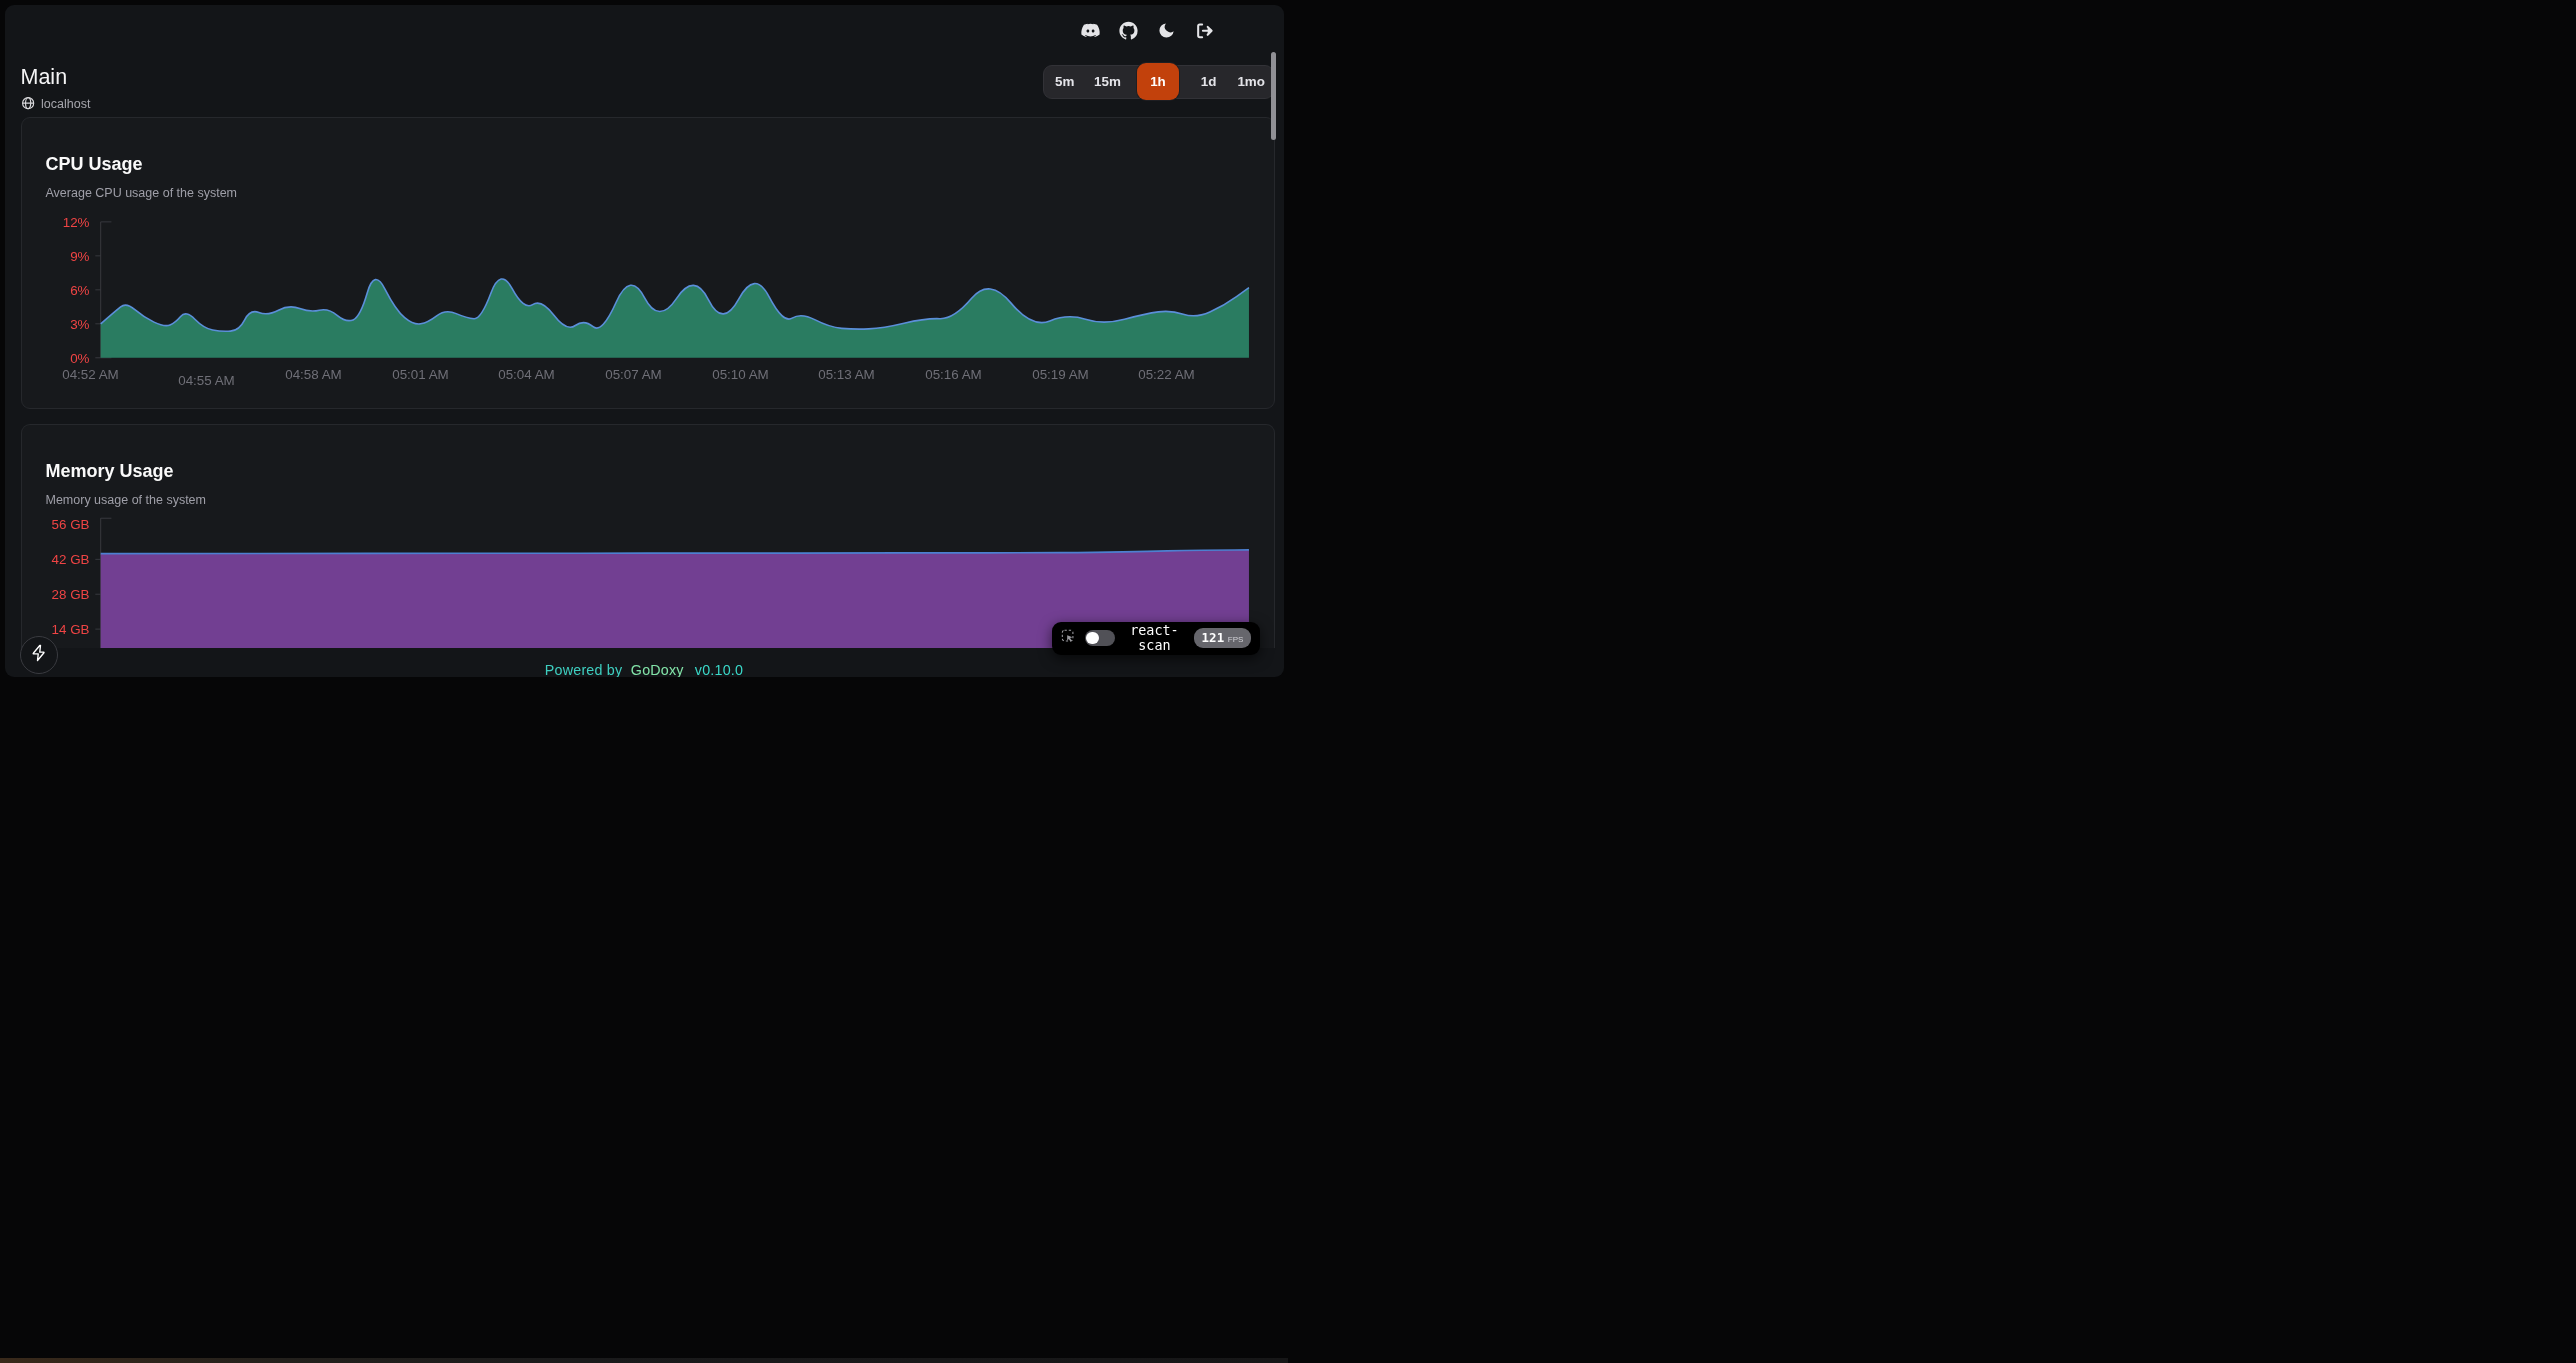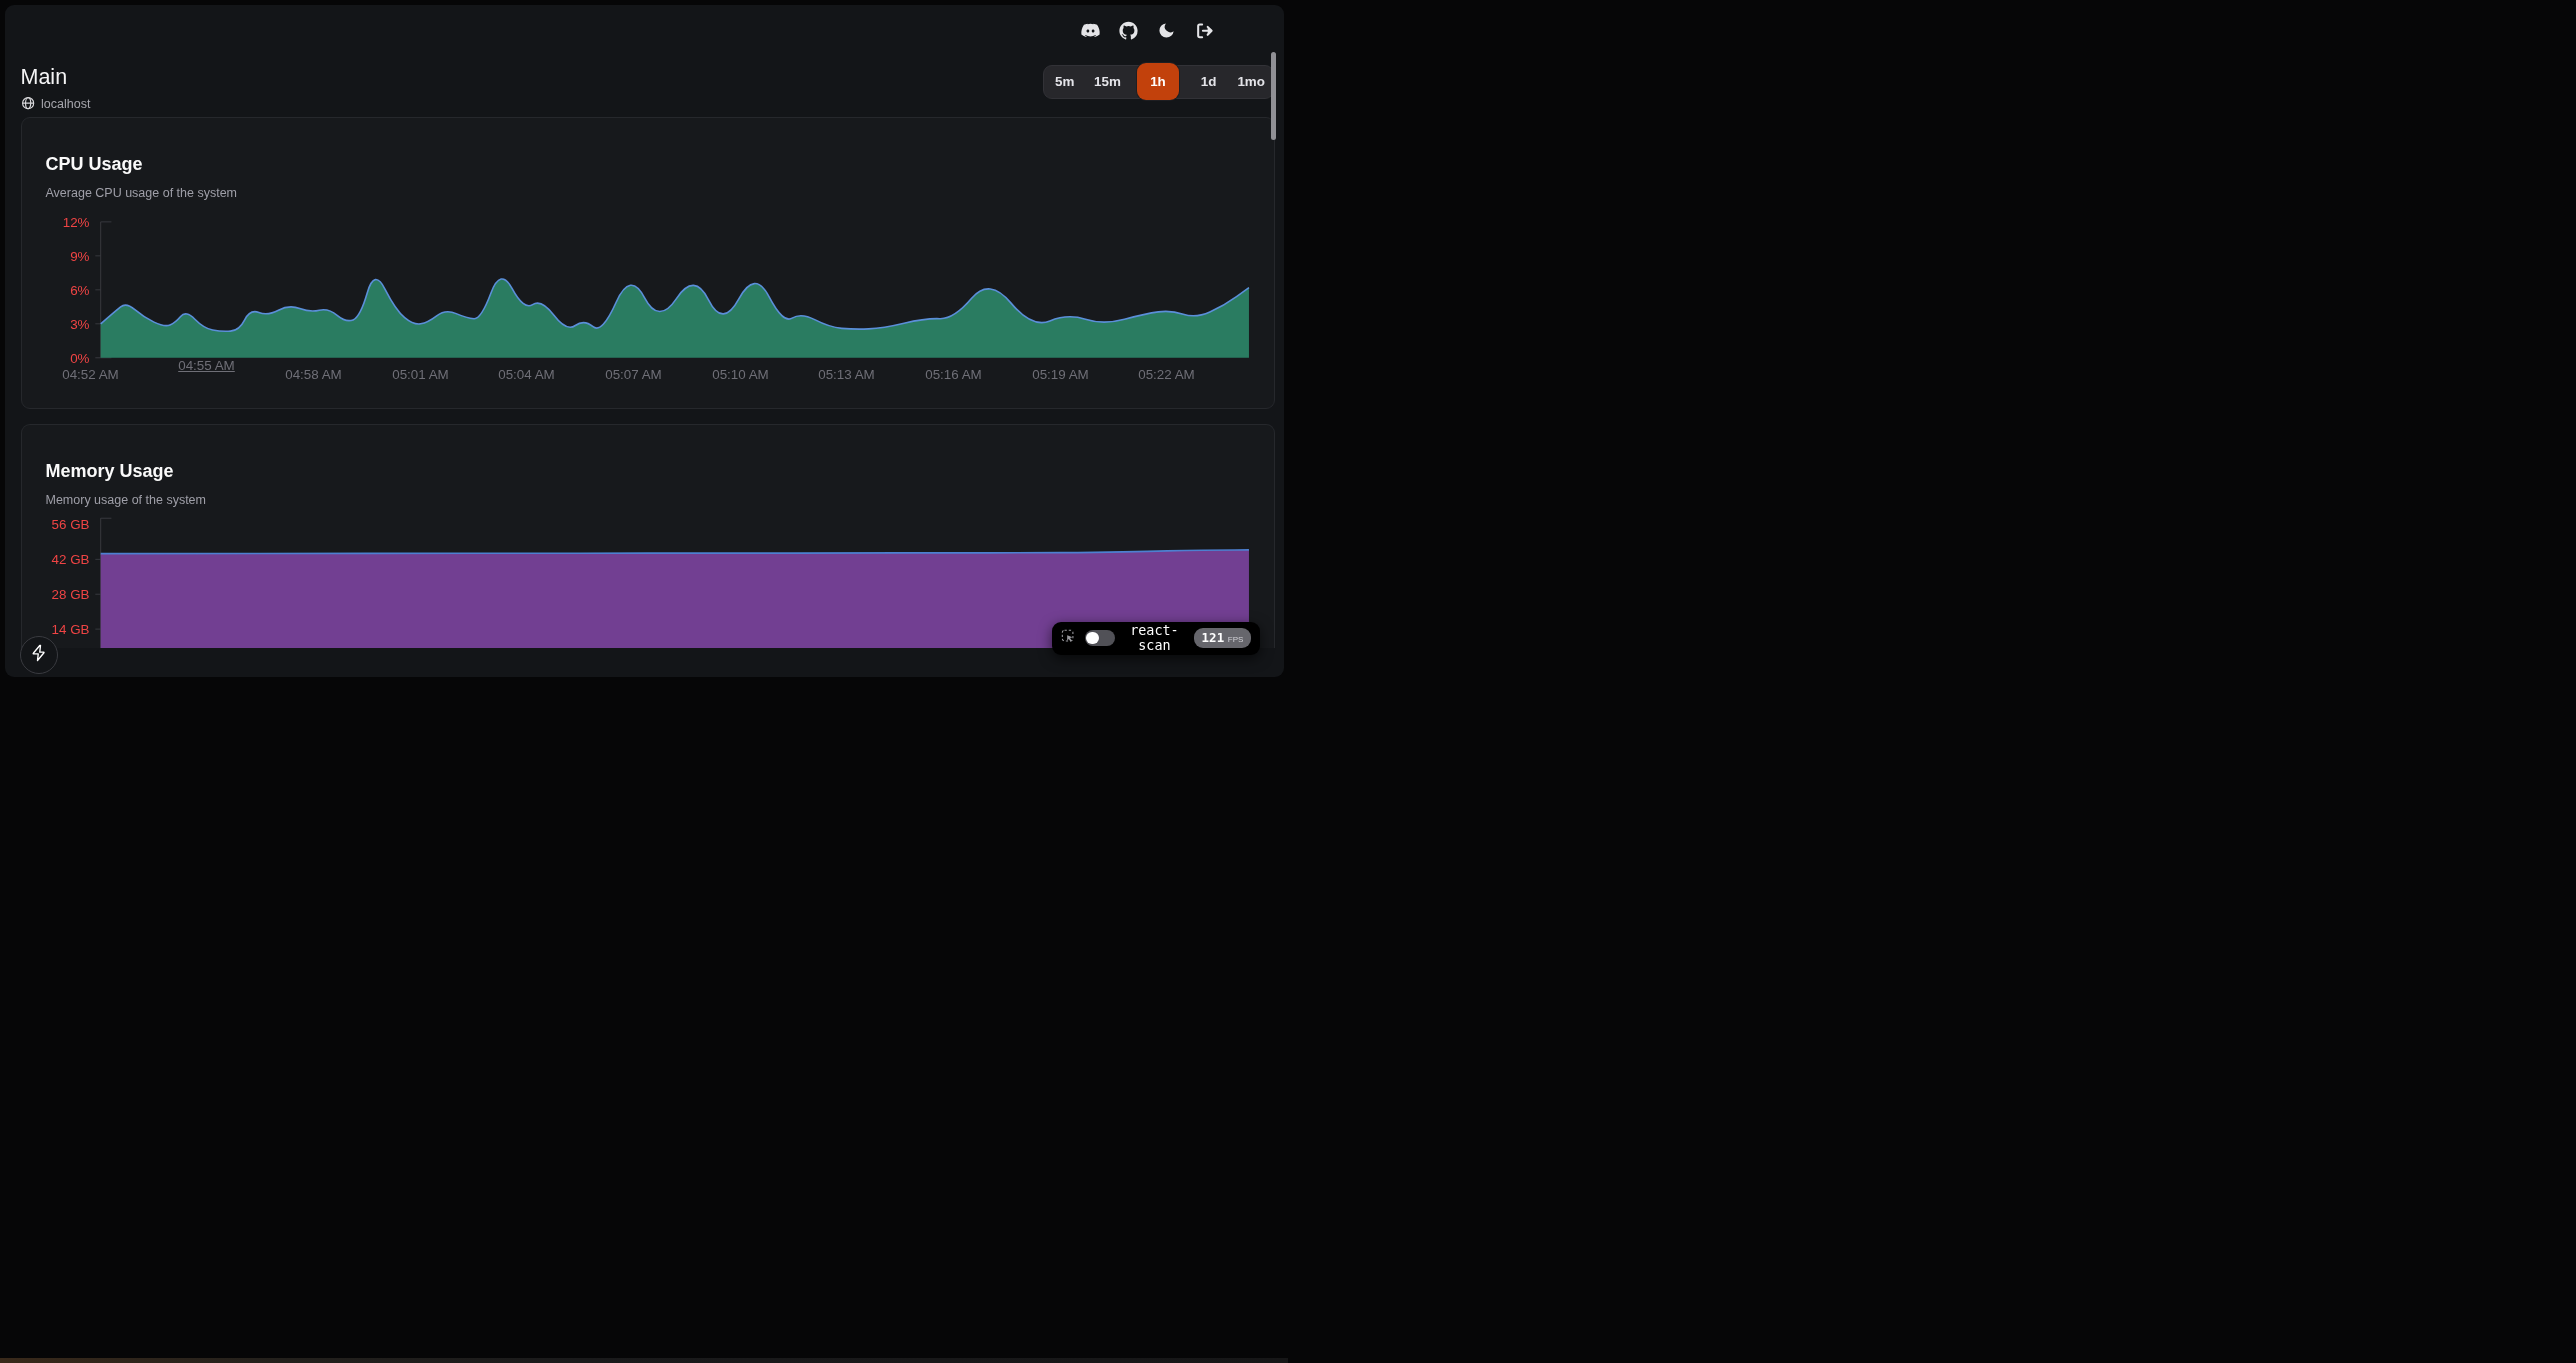--- a/index.html
+++ b/index.html
@@ -121,21 +121,21 @@
         <path d="M100,116 H88 V268 H100 M82,268.0 H88 M82,230.0 H88 M82,192.0 H88 M82,154.0 H88" stroke="#3c3d42" stroke-width="1" fill="none"></path>
         <path d="M88.0,230.0 Q103.9,216.1 110.3,211.0 Q116.6,205.9 126.2,214.2 Q135.7,222.4 147.6,228.1 Q159.6,233.8 165.5,231.3 Q171.5,228.7 177.4,221.8 Q183.4,214.8 193.3,224.9 Q203.3,235.1 213.2,237.0 Q223.2,238.9 233.1,238.2 Q243.0,237.6 249.0,225.6 Q255.0,213.5 264.9,217.3 Q274.8,221.1 286.8,214.8 Q298.7,208.5 310.6,212.9 Q322.5,217.3 332.5,214.8 Q342.4,212.3 352.4,220.5 Q362.3,228.7 370.2,225.6 Q378.2,222.4 386.1,195.2 Q394.1,167.9 406.0,191.4 Q417.9,214.8 427.9,223.0 Q437.8,231.3 445.8,230.0 Q453.7,228.7 463.7,221.1 Q473.6,213.5 485.5,218.6 Q497.4,223.7 505.4,224.3 Q513.3,224.9 524.3,195.8 Q535.2,166.7 548.1,190.7 Q561.1,214.8 571.0,208.5 Q580.9,202.1 594.8,220.5 Q608.8,238.9 618.7,231.9 Q628.6,224.9 638.6,233.2 Q648.5,241.4 664.4,205.9 Q680.3,170.5 696.2,200.9 Q712.1,231.3 732.0,201.5 Q751.9,171.7 767.8,203.4 Q783.7,235.1 801.6,202.1 Q819.4,169.2 835.3,199.6 Q851.2,230.0 861.2,223.7 Q871.1,217.3 887.0,225.6 Q902.9,233.8 916.8,235.1 Q930.7,236.3 946.7,235.7 Q962.6,235.1 986.4,229.4 Q1010.3,223.7 1026.2,224.3 Q1042.1,224.9 1061.9,201.5 Q1081.8,178.1 1105.7,206.6 Q1129.5,235.1 1149.4,226.8 Q1169.3,218.6 1189.1,224.9 Q1209.0,231.3 1232.9,224.9 Q1256.7,218.6 1270.6,216.7 Q1284.5,214.8 1298.5,219.2 Q1312.4,223.7 1328.3,216.7 Q1344.2,209.7 1358.1,199.6 L1372.0,189.5 L1372,268 L88,268 Z" fill="#2a7c61" stroke="none"></path>
         <path d="M88.0,230.0 Q103.9,216.1 110.3,211.0 Q116.6,205.9 126.2,214.2 Q135.7,222.4 147.6,228.1 Q159.6,233.8 165.5,231.3 Q171.5,228.7 177.4,221.8 Q183.4,214.8 193.3,224.9 Q203.3,235.1 213.2,237.0 Q223.2,238.9 233.1,238.2 Q243.0,237.6 249.0,225.6 Q255.0,213.5 264.9,217.3 Q274.8,221.1 286.8,214.8 Q298.7,208.5 310.6,212.9 Q322.5,217.3 332.5,214.8 Q342.4,212.3 352.4,220.5 Q362.3,228.7 370.2,225.6 Q378.2,222.4 386.1,195.2 Q394.1,167.9 406.0,191.4 Q417.9,214.8 427.9,223.0 Q437.8,231.3 445.8,230.0 Q453.7,228.7 463.7,221.1 Q473.6,213.5 485.5,218.6 Q497.4,223.7 505.4,224.3 Q513.3,224.9 524.3,195.8 Q535.2,166.7 548.1,190.7 Q561.1,214.8 571.0,208.5 Q580.9,202.1 594.8,220.5 Q608.8,238.9 618.7,231.9 Q628.6,224.9 638.6,233.2 Q648.5,241.4 664.4,205.9 Q680.3,170.5 696.2,200.9 Q712.1,231.3 732.0,201.5 Q751.9,171.7 767.8,203.4 Q783.7,235.1 801.6,202.1 Q819.4,169.2 835.3,199.6 Q851.2,230.0 861.2,223.7 Q871.1,217.3 887.0,225.6 Q902.9,233.8 916.8,235.1 Q930.7,236.3 946.7,235.7 Q962.6,235.1 986.4,229.4 Q1010.3,223.7 1026.2,224.3 Q1042.1,224.9 1061.9,201.5 Q1081.8,178.1 1105.7,206.6 Q1129.5,235.1 1149.4,226.8 Q1169.3,218.6 1189.1,224.9 Q1209.0,231.3 1232.9,224.9 Q1256.7,218.6 1270.6,216.7 Q1284.5,214.8 1298.5,219.2 Q1312.4,223.7 1328.3,216.7 Q1344.2,209.7 1358.1,199.6 L1372.0,189.5" fill="none" stroke="#5b8fd9" stroke-width="1.8" stroke-linejoin="round"></path>
       </svg>
   <div class="ytick" style="left: 16px; top: 240px;">0%</div>
       <div class="ytick" style="left: 16px; top: 206px;">3%</div>
       <div class="ytick" style="left: 16px; top: 172px;">6%</div>
       <div class="ytick" style="left: 16px; top: 138px;">9%</div>
       <div class="ytick" style="left: 16px; top: 104px;">12%</div>
       <div class="xtick" style="left: 69px; top: 249px;">04:52 AM</div>
-      <div class="xtick" style="left: 185px; top: 240px; text-decoration: underline;">04:55 AM</div>
+      <div class="xtick" style="left: 185px; top: 255px;">04:55 AM</div>
       <div class="xtick" style="left: 292px; top: 249px;">04:58 AM</div>
       <div class="xtick" style="left: 399px; top: 249px;">05:01 AM</div>
       <div class="xtick" style="left: 505px; top: 249px;">05:04 AM</div>
       <div class="xtick" style="left: 612px; top: 249px;">05:07 AM</div>
       <div class="xtick" style="left: 719px; top: 249px;">05:10 AM</div>
       <div class="xtick" style="left: 825px; top: 249px;">05:13 AM</div>
       <div class="xtick" style="left: 932px; top: 249px;">05:16 AM</div>
       <div class="xtick" style="left: 1039px; top: 249px;">05:19 AM</div>
       <div class="xtick" style="left: 1145px; top: 249px;">05:22 AM</div>
     </div>
@@ -147,20 +147,25 @@
         <path d="M100,104 H88 V250 M82,228.0 H88 M82,189.0 H88 M82,150.0 H88" stroke="#3c3d42" stroke-width="1" fill="none"></path>
         <path d="M88.0,143.6 Q207.3,143.5 266.9,143.4 Q326.5,143.3 386.1,143.3 Q445.8,143.3 505.4,143.2 Q565.0,143.2 624.7,143.1 Q684.3,143.0 743.9,143.0 Q803.5,143.0 863.2,143.0 Q922.8,142.9 982.4,142.8 Q1042.1,142.8 1081.8,142.8 Q1121.6,142.8 1161.3,142.5 Q1201.1,142.2 1230.9,141.6 Q1260.7,141.1 1280.6,140.5 Q1300.4,140.0 1320.3,139.8 Q1340.2,139.6 1356.1,139.5 L1372.0,139.4 L1372,250 L88,250 Z" fill="#723f92" stroke="none"></path>
         <path d="M88.0,143.6 Q207.3,143.5 266.9,143.4 Q326.5,143.3 386.1,143.3 Q445.8,143.3 505.4,143.2 Q565.0,143.2 624.7,143.1 Q684.3,143.0 743.9,143.0 Q803.5,143.0 863.2,143.0 Q922.8,142.9 982.4,142.8 Q1042.1,142.8 1081.8,142.8 Q1121.6,142.8 1161.3,142.5 Q1201.1,142.2 1230.9,141.6 Q1260.7,141.1 1280.6,140.5 Q1300.4,140.0 1320.3,139.8 Q1340.2,139.6 1356.1,139.5 L1372.0,139.4" fill="none" stroke="#4d80d0" stroke-width="1.8" stroke-linejoin="round"></path>
       </svg>
   <div class="ytick" style="left: 16px; top: 204px;">14 GB</div>
       <div class="ytick" style="left: 16px; top: 169px;">28 GB</div>
       <div class="ytick" style="left: 16px; top: 134px;">42 GB</div>
       <div class="ytick" style="left: 16px; top: 99px;">56 GB</div>
     </div>
 
+  <div id="footer">
+    <span style="color: rgb(62, 207, 192);">Powered by</span>
+    <span style="margin-left: 4.5px; color: rgb(130, 227, 168);">GoDoxy</span>
+    <span style="margin-left: 7.2px; color: rgb(58, 217, 201);">v0.10.0</span>
+  </div>
 
   <div id="zap-btn">
     <span>
       <svg width="18" height="18" viewBox="0 0 24 24" fill="none" stroke="#fff" stroke-width="1.8" stroke-linejoin="round">
           <path d="M13 2 4.4 12.4a.4.4 0 0 0 .3.7H11l-1 8.9 8.6-10.4a.4.4 0 0 0-.3-.7H13l1-8.9z"></path>
         </svg>
     </span>
   </div>
 
   <div id="react-scan">

